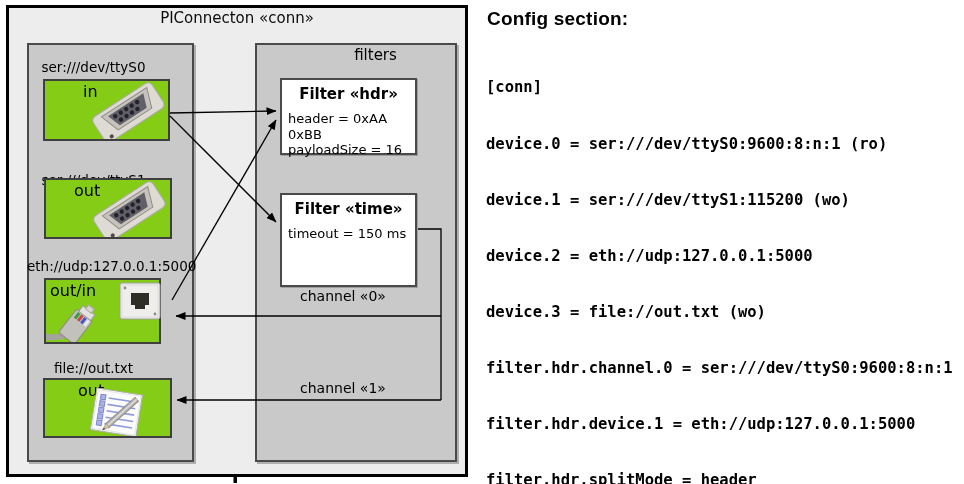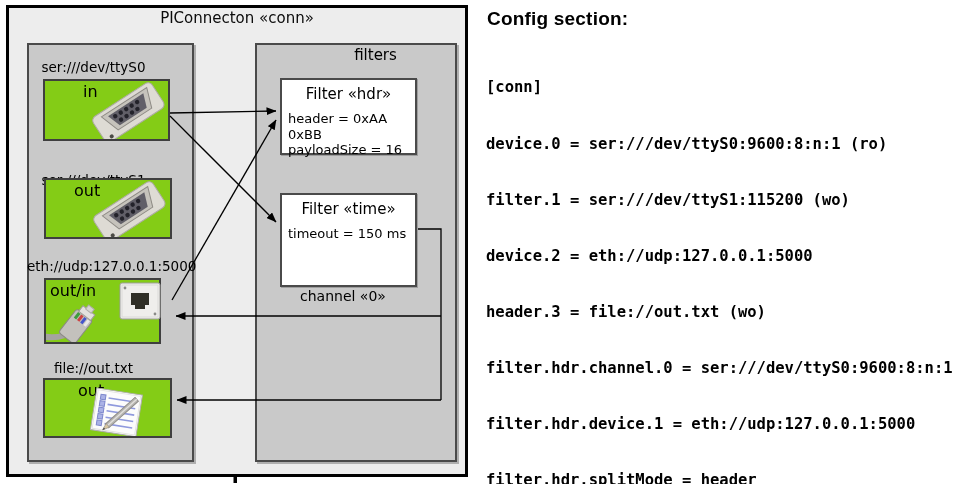--- a/index.html
+++ b/index.html
@@ -17,21 +17,21 @@
   .filters-panel{left:255px;top:43px;width:202px;height:419px;}
   .filters-title{position:absolute;left:255px;top:46px;width:241px;text-align:center;font-size:15px;}
 
   .dev-label{position:absolute;left:27px;width:133px;text-align:center;font-size:13.5px;}
   .dev-box{position:absolute;box-sizing:border-box;background:#84cc16;border:2px solid #3f3f3f;}
   .dev-box .mode{position:absolute;font-size:16px;line-height:17px;}
   .dev-box svg{position:absolute;left:0;top:0;}
 
   .filter-box{position:absolute;box-sizing:border-box;background:#fff;border:2px solid #4a4a4a;
       box-shadow:1px 1px 0 rgba(60,60,60,.3);}
-  .filter-title{position:absolute;left:0;top:5px;width:100%;text-align:center;font-size:15px;}
+  .filter-title{position:absolute;left:0;top:5px;width:100%;text-align:center;font-size:15px;font-weight:bold;}
   .filter-props{position:absolute;left:6px;top:31px;font-size:13px;line-height:15.5px;}
 
   .channel-label{position:absolute;width:118px;text-align:left;font-size:14px;}
   .channel-0{left:300px;top:288px;}
   .channel-1{left:300px;top:380px;}
 
   svg.wires{position:absolute;left:0;top:0;pointer-events:none;}
 
   
   .config{position:absolute;left:486px;top:0;width:478px;height:484px;}
@@ -159,20 +159,21 @@
   </div>
 
   <div class="filter-box" style="left:280px;top:193px;width:137px;height:94px">
     <div class="filter-title">Filter «time»</div>
     <div class="filter-props">
       <div>timeout = 150 ms</div>
     </div>
   </div>
 
   <div class="channel-label channel-0">channel «0»</div>
+  <div class="channel-label channel-1">channel «1»</div>
 
   <svg class="wires" width="474" height="484" viewBox="0 0 474 484">
     <defs>
       <marker id="ah" markerWidth="10" markerHeight="8" refX="9.5" refY="4" orient="auto" markerUnits="userSpaceOnUse">
         <path d="M0,0 L10,4 L0,8 Z" fill="#000"></path>
       </marker>
     </defs>
     <g stroke="#000" stroke-width="1.3" fill="none">
       <line x1="170" y1="113" x2="276" y2="111" marker-end="url(#ah)"></line>
       <line x1="170" y1="116" x2="276" y2="222" marker-end="url(#ah)"></line>
@@ -183,23 +184,23 @@
     </g>
     <rect x="233.5" y="474" width="3.5" height="9" fill="#000"></rect>
   </svg>
 </div>
 
 <div class="config">
   <div class="config-heading">Config section:</div>
   <div class="config-body">
     <div>[conn]</div>
     <div>device.0 = ser:///dev/ttyS0:9600:8:n:1 (ro)</div>
-    <div>filter.1 = ser:///dev/ttyS1:115200 (wo)</div>
+    <div>device.1 = ser:///dev/ttyS1:115200 (wo)</div>
     <div>device.2 = eth://udp:127.0.0.1:5000</div>
-    <div>header.3 = file://out.txt (wo)</div>
+    <div>device.3 = file://out.txt (wo)</div>
     <div>filter.hdr.channel.0 = ser:///dev/ttyS0:9600:8:n:1</div>
     <div>filter.hdr.device.1 = eth://udp:127.0.0.1:5000</div>
     <div>filter.hdr.splitMode = header</div>
     
     
     
     
     
     
     

